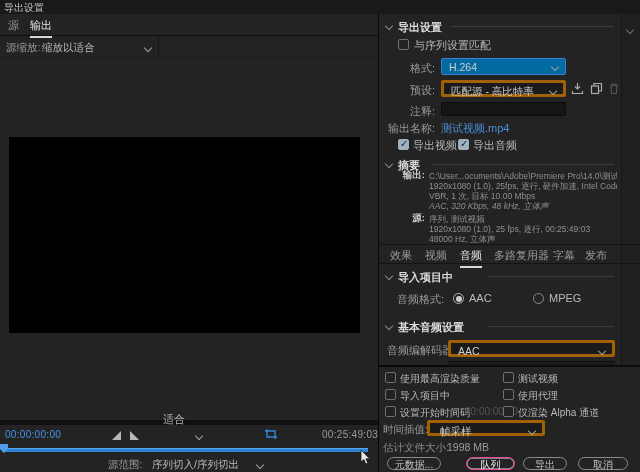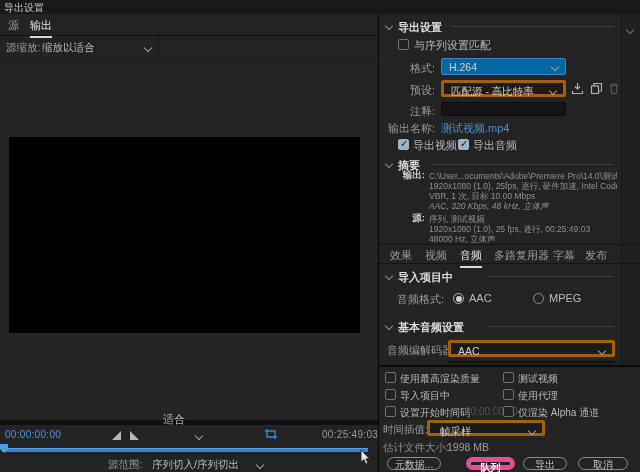--- a/index.html
+++ b/index.html
@@ -31,21 +31,21 @@
   .cbx.on{background:#9fb2c2;border-color:#9fb2c2;}
   .cbx.on::after{content:"✓";position:absolute;left:1px;top:-2px;font-size:10px;color:#16222e;font-weight:bold;}
   .radio{position:absolute;width:11px;height:11px;border:1px solid #8c8c8c;border-radius:50%;box-sizing:border-box;}
   .radio.on{border-color:#b5b5b5;}
   .radio.on::after{content:"";position:absolute;left:1.5px;top:1.5px;width:6px;height:6px;border-radius:50%;background:#cfcfcf;}
   .hdrtxt{position:absolute;font-size:11px;font-weight:bold;color:#dcdcdc;}
   .lbl{position:absolute;font-size:11px;color:#9a9a9a;}
   .link{position:absolute;font-size:11px;color:#4a90d9;cursor:pointer;}
   .btn{position:absolute;height:13px;border:1px solid #8a8a8a;border-radius:7px;box-sizing:border-box;
        font-size:10px;line-height:11px;text-align:center;color:#c2c2c2;background:transparent;cursor:pointer;}
-  .btn.primary{border:4px solid #ec4899;color:#f0f0f0;font-weight:bold;box-shadow:0 0 0 0.5px #e2e2e2 inset;}
+  .btn.primary{border:1px solid #ec4899;color:#f0f0f0;font-weight:normal;box-shadow:0 0 0 0.5px #e2e2e2 inset;}
   .tc{font-size:10px;letter-spacing:0.3px;}
   .blue{color:#4596e8;}
   .tri{position:absolute;width:0;height:0;}
   .scrub{position:absolute;height:3px;background:#2f83d6;border-top:1px solid #5aa4ea;}
   .playhead{position:absolute;width:8px;height:9px;background:#4d9ce8;clip-path:polygon(0 0,100% 0,100% 55%,50% 100%,0 55%);}
   .rtab{position:absolute;top:3px;font-size:11px;color:#9a9a9a;padding-bottom:3px;cursor:default;}
   .rtab.active{color:#e8e8e8;border-bottom:2px solid #d8d8d8;}
   svg{display:block;}
 </style>
 </head>

